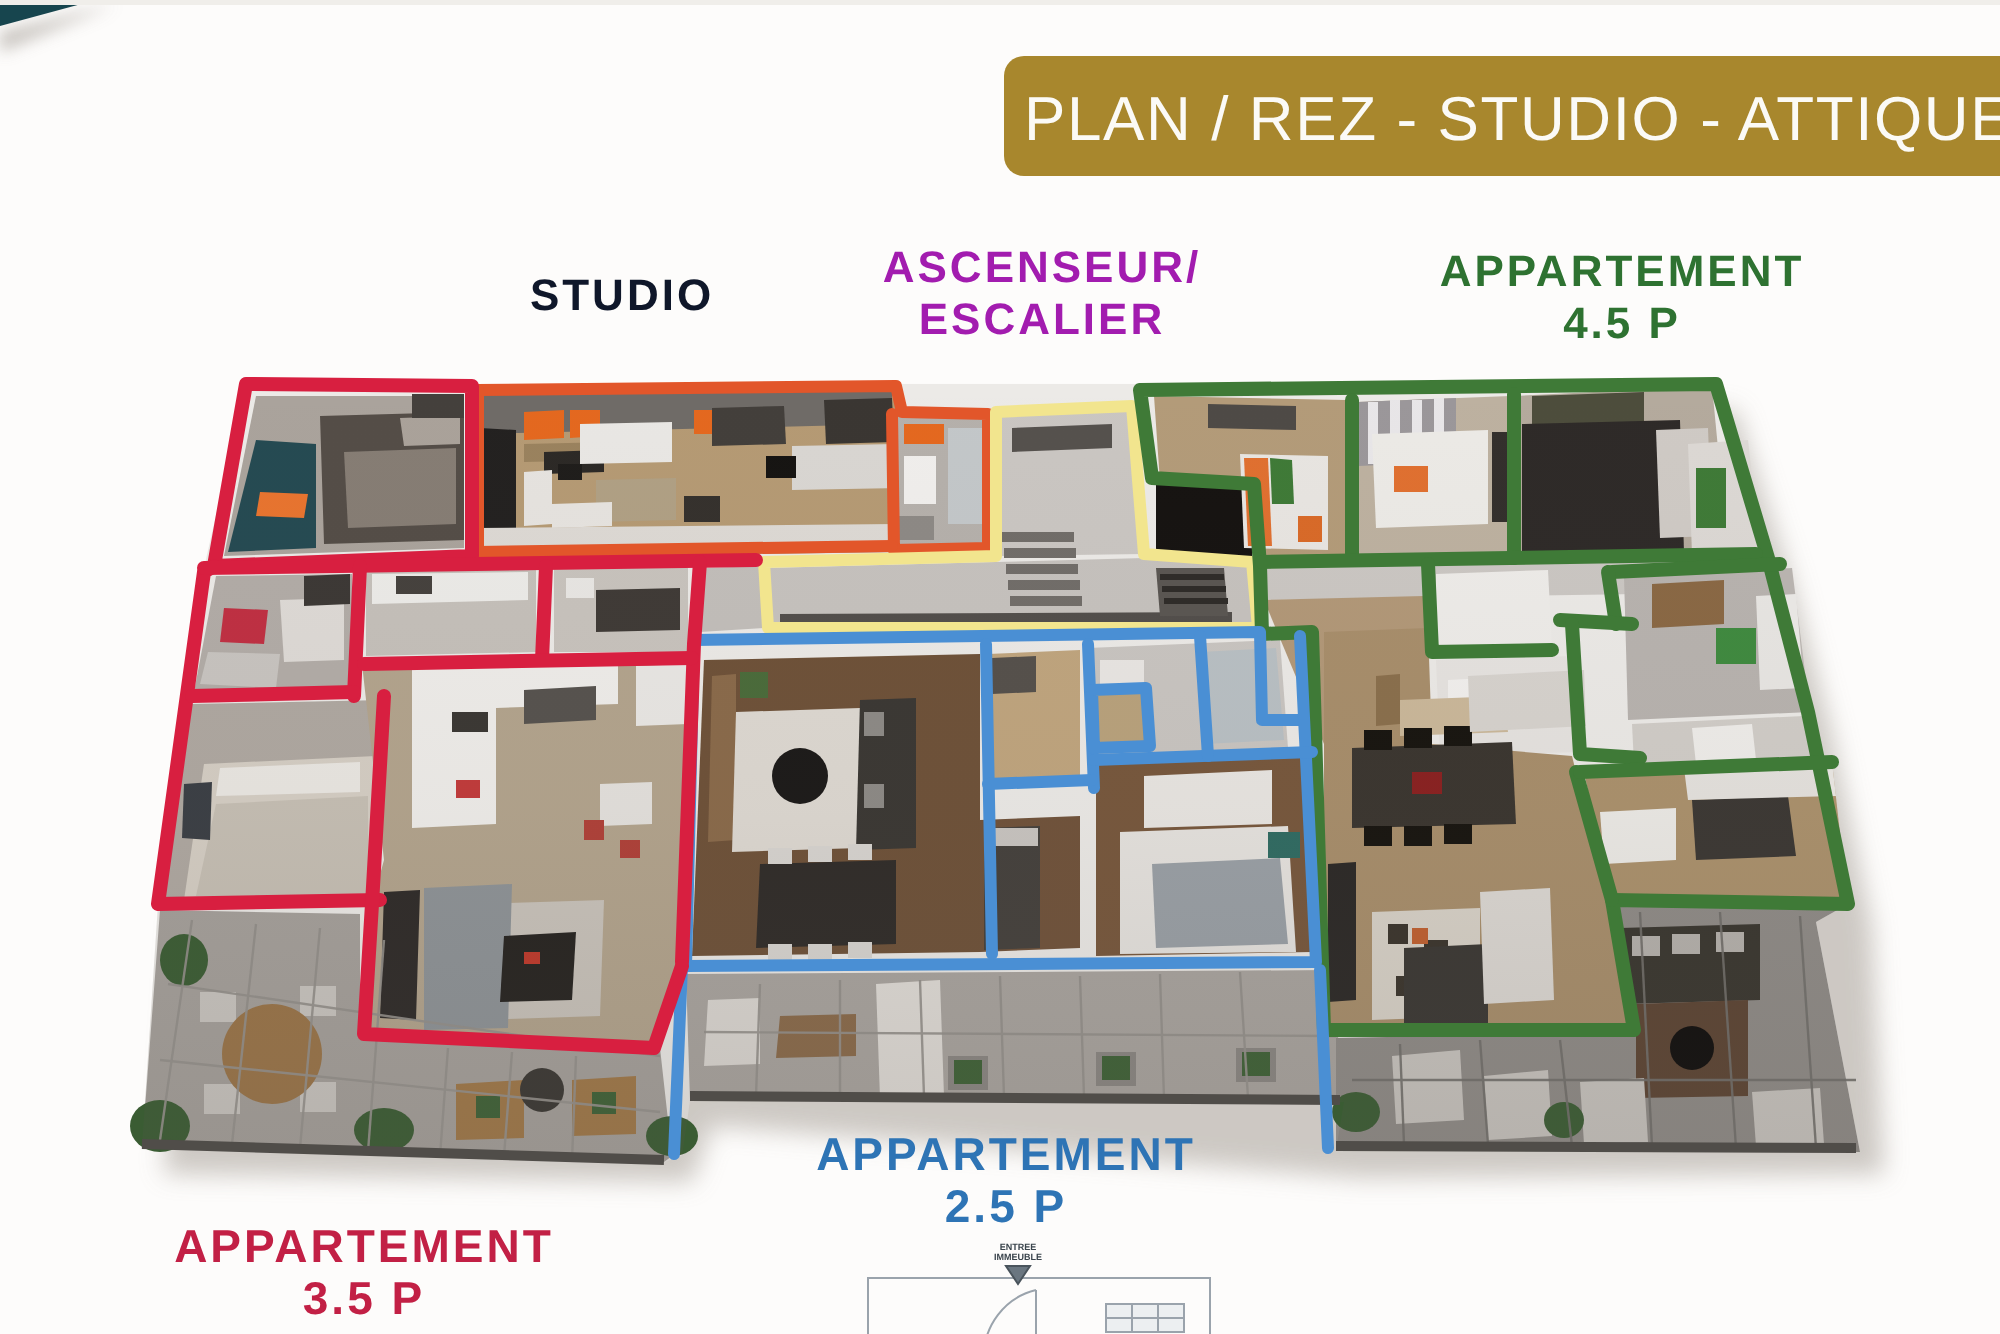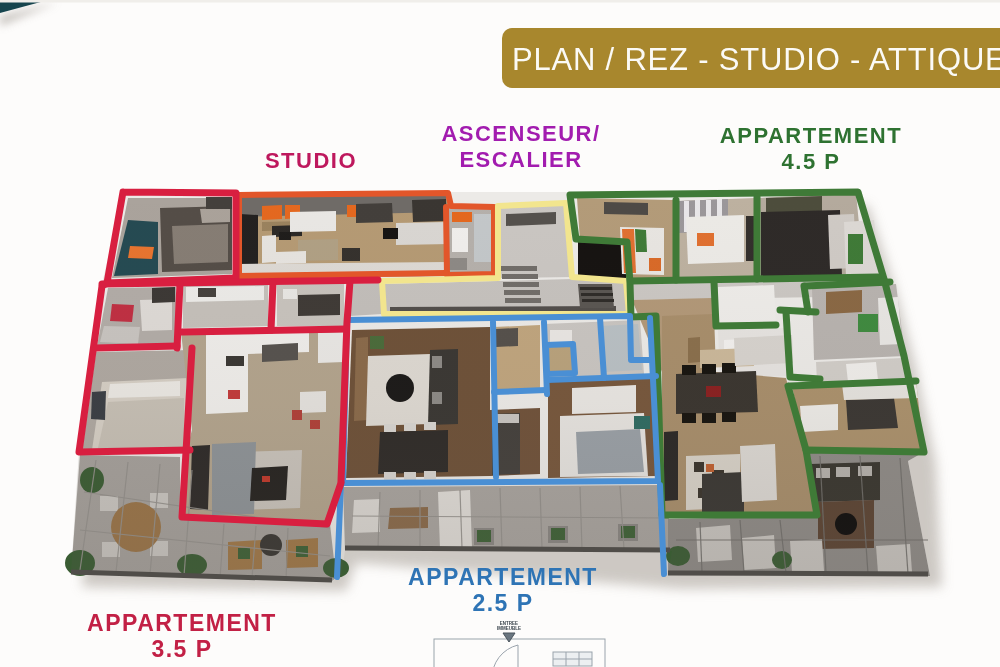--- a/index.html
+++ b/index.html
@@ -499,21 +499,21 @@
 <path d="M102,284 L378,280"></path>
 <path d="M180,283 L177,348"></path>
 <path d="M96,348 L177,346"></path>
 <path d="M273,283 L271,330"></path>
 <path d="M350,281 L347,322 L341,481"></path>
 <path d="M182,332 L346,329"></path>
 <path d="M192,348 L186,452 L182,517 L327,524 L341,483"></path>
 </g>
 </svg>
 
-<div class="lbl" style="left:261px;top:135px;width:100px;color:#be185d;font-size:22px;margin-top:13px;">STUDIO</div>
+<div class="lbl" style="left:261px;top:135px;width:100px;color:#0f172a;font-size:22px;">STUDIO</div>
 
 <div class="lbl" style="left:421px;top:121px;width:200px;color:#a21caf;font-size:22px;line-height:26px;">ASCENSEUR/<br>ESCALIER</div>
 
 <div class="lbl" style="left:711px;top:123px;width:200px;color:#2e7231;font-size:22px;line-height:26px;">APPARTEMENT<br>4.5 P</div>
 
 <div class="lbl" style="left:403px;top:564px;width:200px;color:#2e74b5;font-size:23px;line-height:26px;">APPARTEMENT<br>2.5 P</div>
 
 <div class="lbl" style="left:82px;top:610px;width:200px;color:#c22045;font-size:23px;line-height:26px;">APPARTEMENT<br>3.5 P</div>
 
 <svg width="1000" height="667" viewBox="0 0 1000 667" style="position:absolute;left:0;top:0;">

